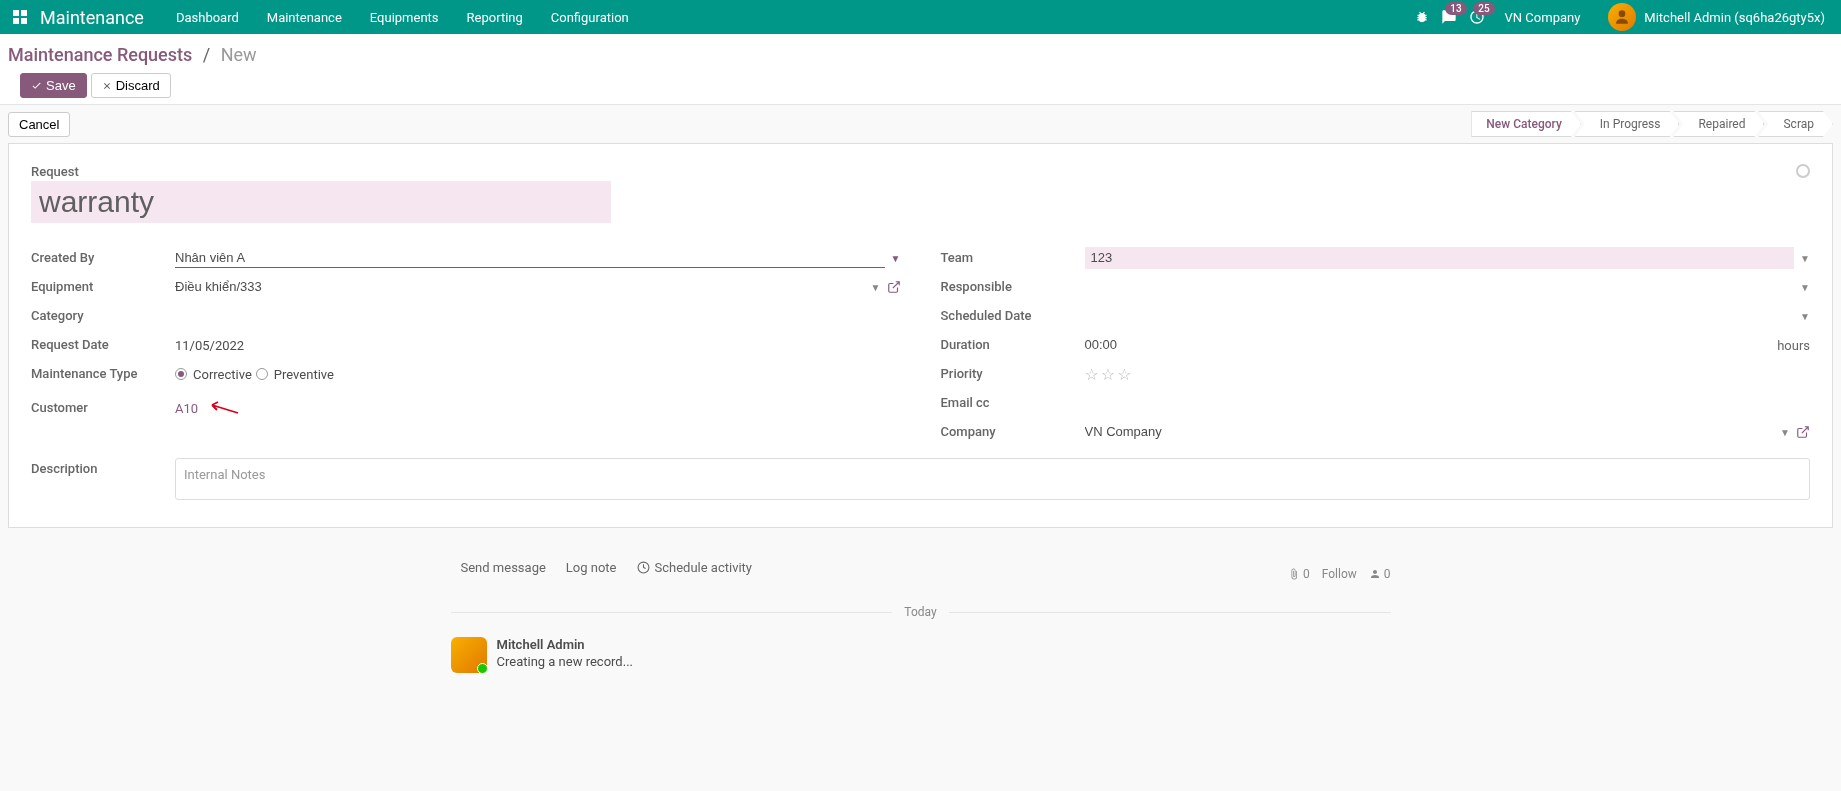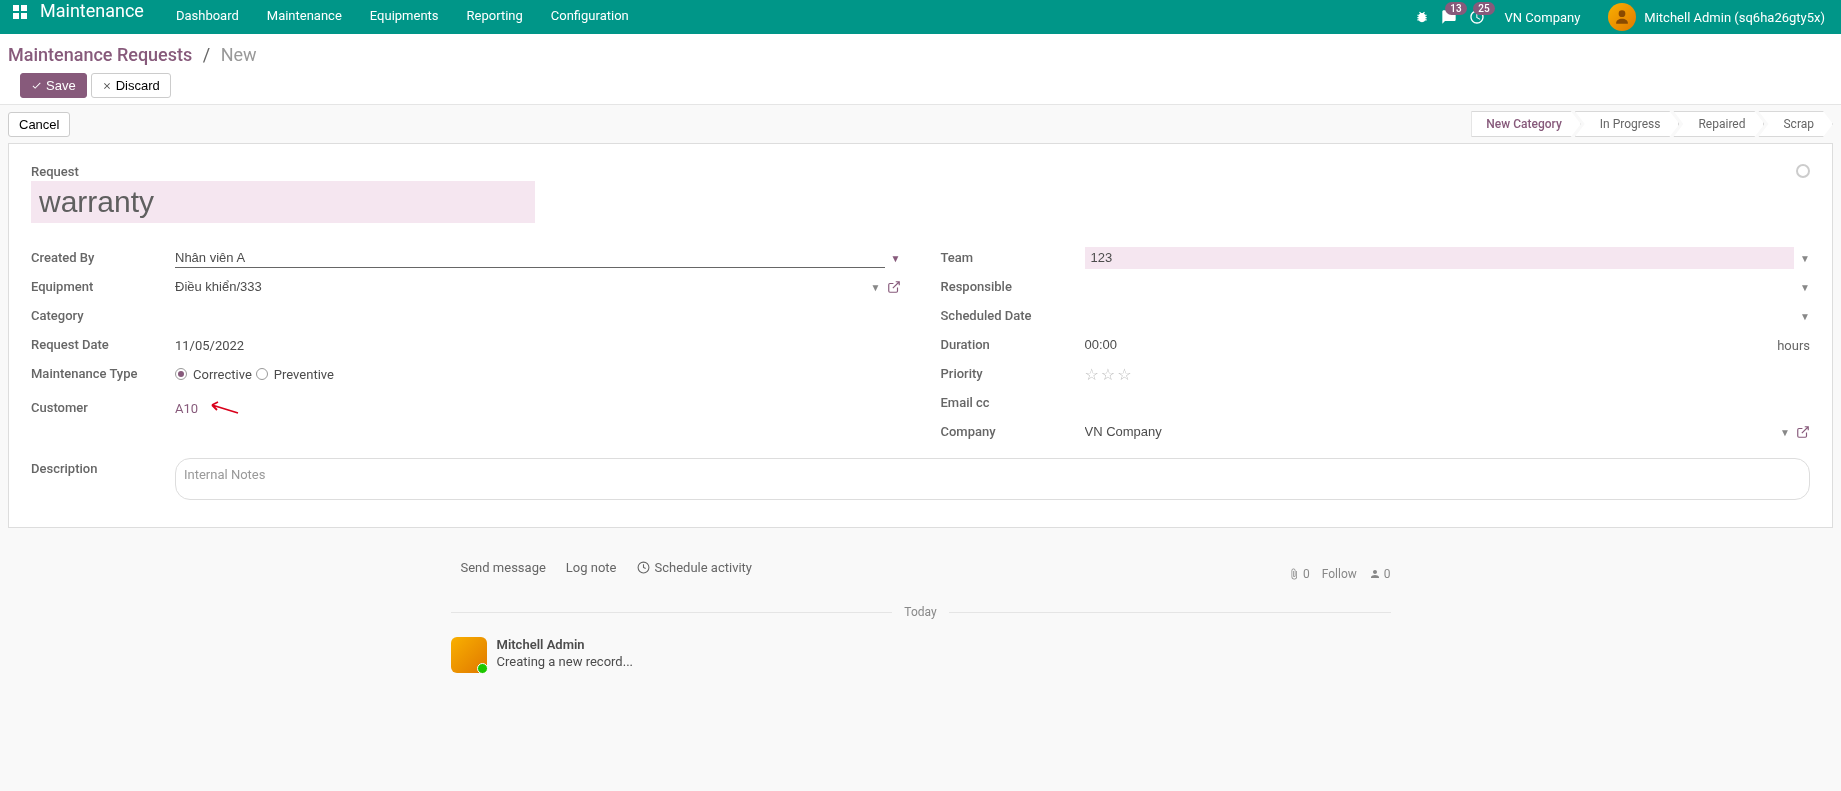--- a/index.html
+++ b/index.html
@@ -1,18 +1,18 @@
 <!DOCTYPE html>
 <html><head>
   <meta charset="utf-8">
   <style>
     * { box-sizing: border-box; margin: 0; padding: 0; }
     body { font-family: -apple-system, BlinkMacSystemFont, "Segoe UI", Roboto, "Helvetica Neue", Arial, sans-serif; background: #f9f9f9; color: #4c4c4c; font-size: 13px; }
     
-    .navbar { background: #009688; height: 34px; display: flex; padding: 0 8px; color: #fff; }
+    .navbar { background: #009688; height: 34px; display: flex; align-items: center; padding: 0 8px; color: #fff; }
     .nav-apps { width: 24px; height: 24px; display: flex; align-items: center; justify-content: center; margin-right: 8px; }
     .nav-brand { font-size: 18px; font-weight: 400; color: #fff; margin-right: 18px; }
     .nav-menu { display: flex; gap: 0; }
     .nav-item { padding: 8px 14px; color: #fff; font-size: 13px; cursor: pointer; }
     .nav-spacer { flex: 1; }
     .nav-right { display: flex; align-items: center; gap: 12px; }
     .badge { position: absolute; top: -7px; right: -10px; background: #875A7B; color: #fff; font-size: 10px; padding: 1px 5px; border-radius: 9px; font-weight: 500; }
     .nav-icon-wrap { position: relative; display: flex; align-items: center; }
     .nav-company, .nav-user { font-size: 13px; color: #fff; padding: 0 8px; display: flex; align-items: center; gap: 8px; }
     .avatar { width: 28px; height: 28px; border-radius: 50%; background: linear-gradient(135deg, #f9b000, #e07800); display: inline-flex; align-items: center; justify-content: center; }
@@ -30,21 +30,21 @@
     .status-bar { display: flex; margin-left: auto; }
     .stage { padding: 5px 18px 5px 24px; background: #fff; border: 1px solid #d8d8d8; font-size: 12px; color: #666; position: relative; clip-path: polygon(0 0, calc(100% - 10px) 0, 100% 50%, calc(100% - 10px) 100%, 0 100%, 10px 50%); margin-left: -6px; }
     .stage:first-child { clip-path: polygon(0 0, calc(100% - 10px) 0, 100% 50%, calc(100% - 10px) 100%, 0 100%); padding-left: 14px; margin-left: 0; }
     .stage.active { color: #875A7B; font-weight: 500; }
 
     .sheet-wrap { padding: 0 8px 16px; }
     .sheet { background: #fff; border: 1px solid #ddd; padding: 20px 22px; position: relative; }
     .kanban-state { position: absolute; top: 20px; right: 22px; width: 14px; height: 14px; border: 2px solid #ccc; border-radius: 50%; }
     
     .field-label { font-weight: 500; color: #666; font-size: 13px; }
-    .title-input { width: 504px; border: none; background: #f5e6f0; padding: 4px 8px; font-size: 30px; color: #5f5f5f; outline: none; margin-top: 2px; }
+    .title-input { width: 580px; border: none; background: #f5e6f0; padding: 4px 8px; font-size: 30px; color: #5f5f5f; outline: none; margin-top: 2px; }
     
     .form-cols { display: flex; gap: 40px; margin-top: 24px; }
     .col { flex: 1; }
     .form-row { display: flex; margin-bottom: 7px; align-items: center; min-height: 22px; }
     .form-row .lbl { width: 144px; flex-shrink: 0; font-weight: 500; color: #666; font-size: 13px; padding-top: 3px; align-self: flex-start; }
     .form-row .val { flex: 1; display: flex; align-items: center; gap: 6px; }
     .inp { border: none; border-bottom: 1px solid transparent; padding: 2px 0; font-size: 13px; color: #4c4c4c; background: transparent; flex: 1; outline: none; }
     .inp.underline { border-bottom: 1px solid #666; }
     .inp.required { background: #f5e6f0; border-bottom: 1px solid transparent; padding: 3px 6px; }
     .caret { color: #888; font-size: 10px; cursor: pointer; }
@@ -54,21 +54,21 @@
     .radio-item { display: flex; align-items: center; gap: 6px; font-size: 13px; }
     .radio-dot { width: 12px; height: 12px; border: 1px solid #999; border-radius: 50%; display: inline-flex; align-items: center; justify-content: center; }
     .radio-dot.checked::after { content: ''; width: 6px; height: 6px; background: #875A7B; border-radius: 50%; }
     .customer-link { color: #875A7B; font-size: 13px; }
     .arrow-annotation { color: #d9001b; margin-left: 4px; }
     .stars { display: flex; gap: 2px; }
     .star { color: #bbb; font-size: 16px; cursor: pointer; }
     .hours-label { margin-left: 18px; color: #666; font-size: 13px; }
     .duration-input { width: 150px; }
     
-    .desc-area { border: 1px solid #ddd; border-radius: 15px; padding: 8px; min-height: 42px; flex: 1; color: #999; font-size: 13px; }
+    .desc-area { border: 1px solid #ddd; border-radius: 3px; padding: 8px; min-height: 42px; flex: 1; color: #999; font-size: 13px; }
     
     .chatter-wrap { max-width: 940px; margin: 0 auto; }
     .chatter-top { display: flex; padding: 10px 0; align-items: flex-end; }
     .ch-btn { color: #666; padding: 6px 10px; font-size: 13px; cursor: pointer; display: inline-flex; align-items: center; gap: 5px; }
     .ch-right { margin-left: auto; display: flex; gap: 12px; align-items: center; color: #888; font-size: 12px; }
     .sep-line { display: flex; align-items: center; margin: 14px 0; }
     .sep-line::before, .sep-line::after { content: ''; flex: 1; height: 1px; background: #e5e5e5; }
     .sep-line span { padding: 0 12px; color: #888; font-size: 12px; }
     .msg { display: flex; gap: 10px; padding: 4px 0; }
     .msg-avatar { width: 36px; height: 36px; border-radius: 6px; background: linear-gradient(135deg, #f9b000, #e07800); position: relative; }

